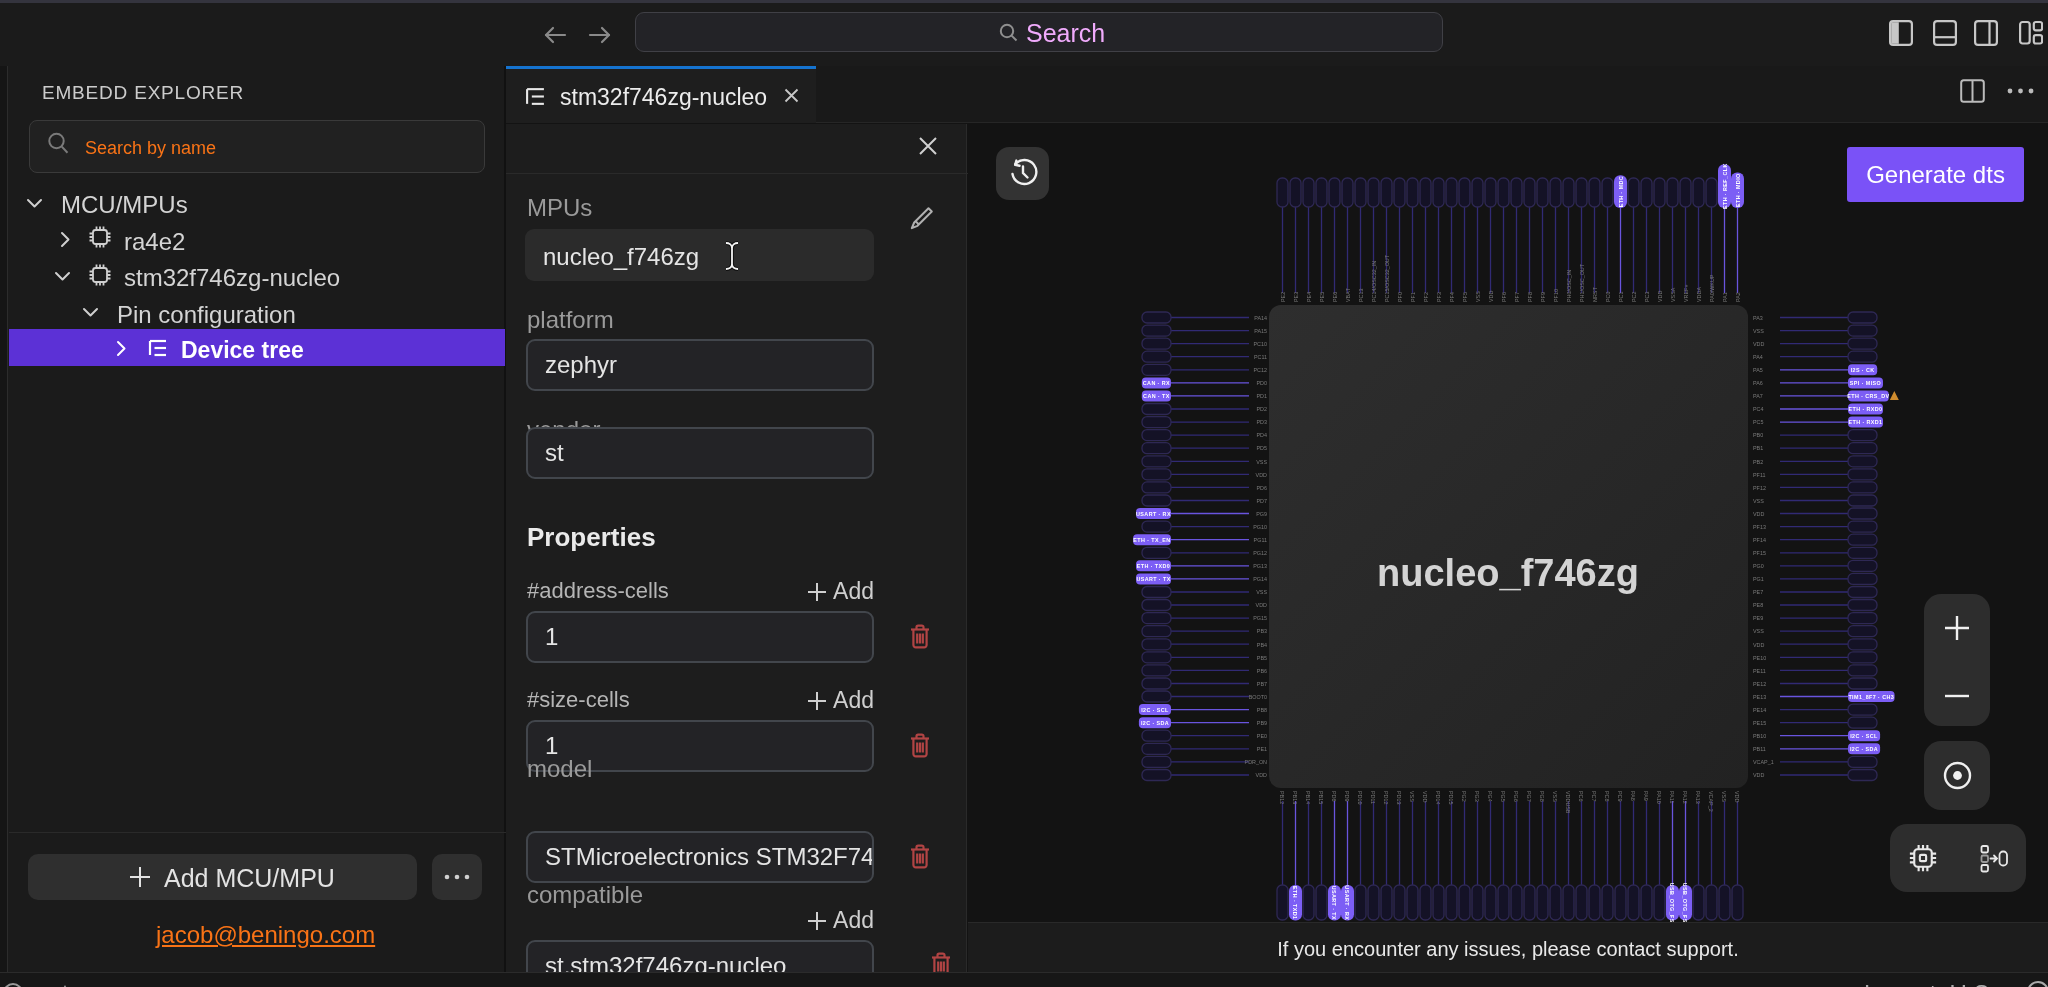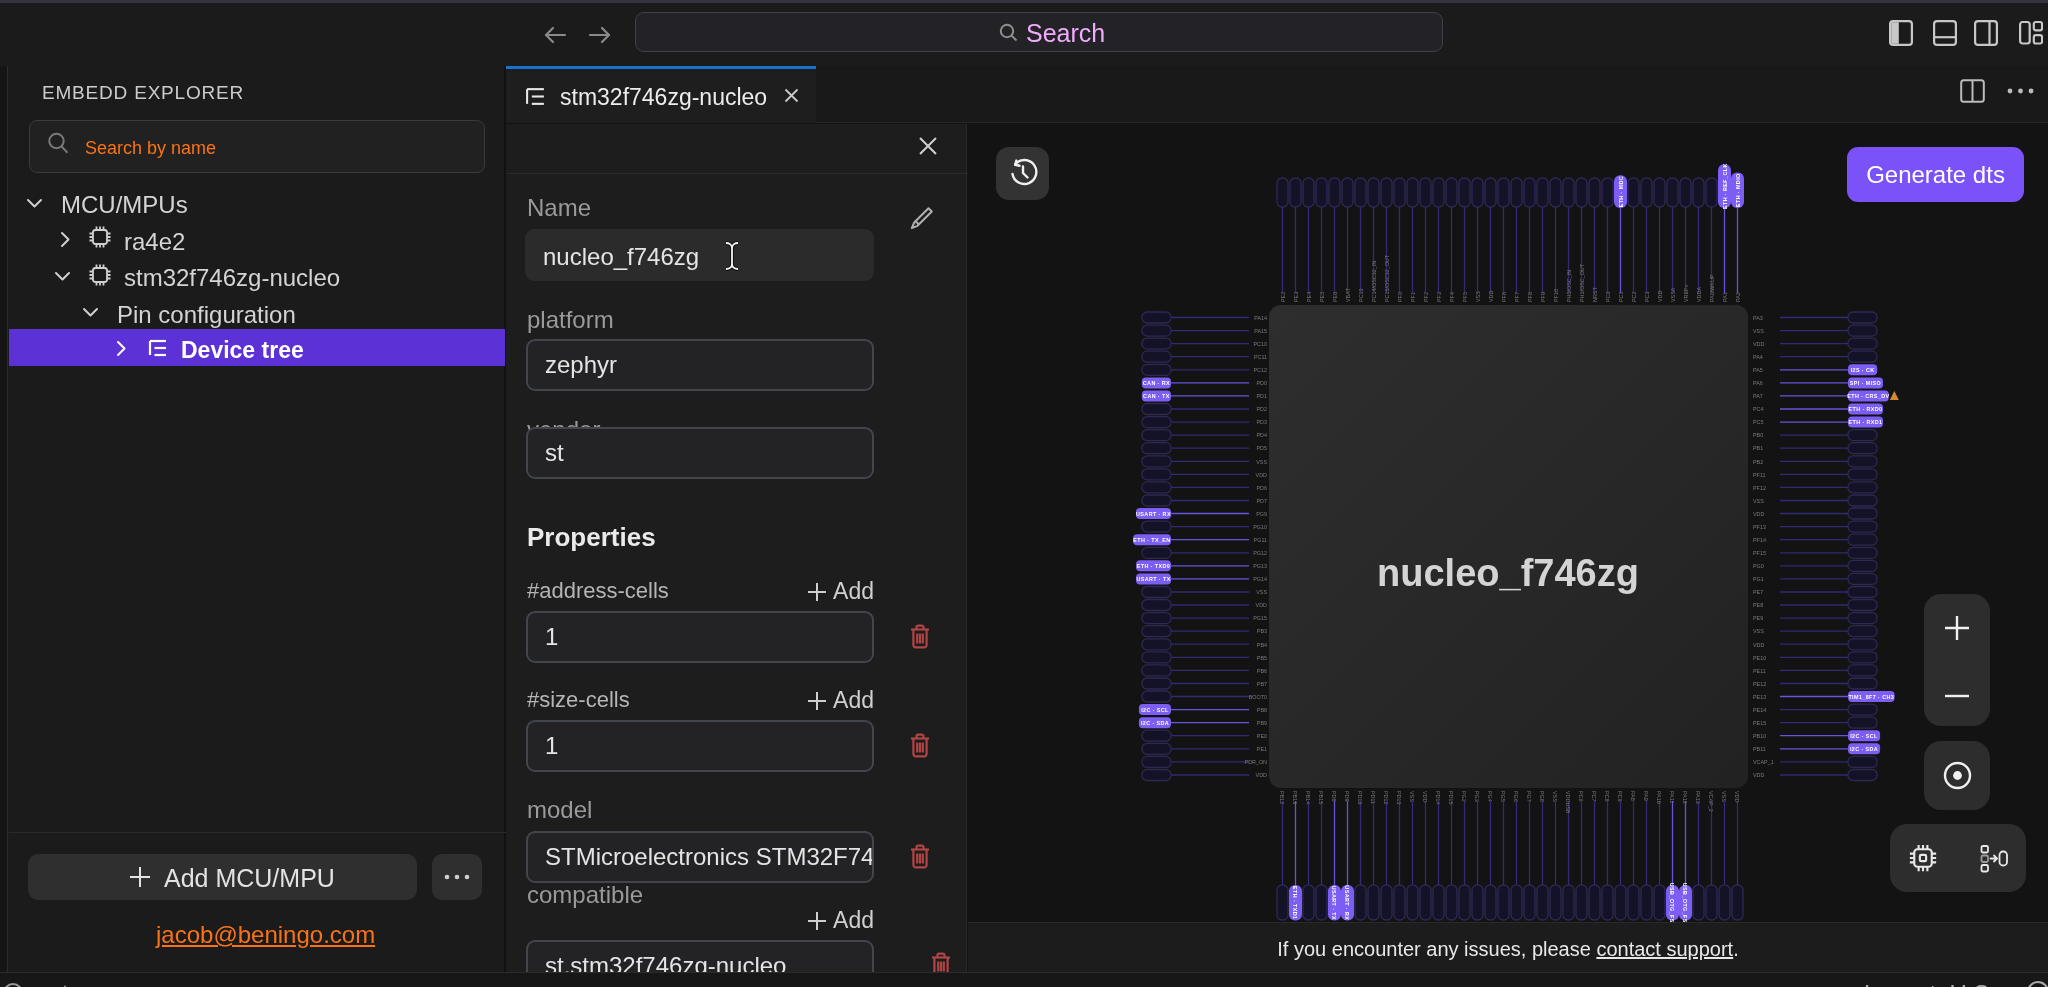--- a/index.html
+++ b/index.html
@@ -143,21 +143,21 @@
       <circle cx="4" cy="4" r="2.3"></circle>
       <circle cx="14" cy="4" r="2.3"></circle>
       <circle cx="24" cy="4" r="2.3"></circle>
     </g>
   </svg>
 <div class="abs" style="left:156px;top:921px;color:#f97316;font-size:24px;text-decoration:underline">jacob@beningo.com</div>
 <svg class="abs ic" style="left:918px;top:136px" width="20" height="20" viewBox="0 0 20 20">
     <path d="M2 2 L18 18 M18 2 L2 18" stroke="#d0d0d0" stroke-width="2"></path>
   </svg>
 <div class="abs" style="left:506px;top:173px;width:462px;height:1px;background:#2a2a2a"></div>
-<div class="abs lbl" style="left:527px;top:194px">Name</div>
+<div class="abs lbl" style="left:527px;top:194px">MPUs</div>
 <svg class="abs ic" style="left:908px;top:205px" width="27" height="28" viewBox="0 0 27 28">
     <g stroke="#b0b0b0" stroke-width="2" fill="none" stroke-linejoin="round">
       <path d="M20.5 3.2 L23.8 6.5 L9.5 20.8 L3.8 23.2 L6.2 17.5 Z"></path>
       <path d="M7.6 16.2 L10.9 19.5"></path>
     </g>
   </svg>
 <div class="abs" style="left:525px;top:229px;width:349px;height:52px;background:#2b2b2b;border-radius:9px"></div>
 <div class="abs" style="left:543px;top:243px;color:#e5e5e5;font-size:24px">nucleo_f746zg</div>
 <svg class="abs ic" style="left:722px;top:240px" width="20" height="32" viewBox="0 0 20 32">
     <g stroke="#111" stroke-width="4" fill="none">
@@ -195,21 +195,21 @@
 <svg class="abs ic" style="left:910px;top:733px" width="20" height="25" viewBox="0 0 20 25">
     <g stroke="#b14444" stroke-width="2.2" fill="none">
       <path d="M1 5.5 H19"></path>
       <path d="M6.5 5 V3.2 a1.6 1.6 0 0 1 1.6-1.6 h3.8 a1.6 1.6 0 0 1 1.6 1.6 V5"></path>
       <path d="M3.4 5.5 V21 a2.4 2.4 0 0 0 2.4 2.4 h8.4 a2.4 2.4 0 0 0 2.4-2.4 V5.5"></path>
       <path d="M7.2 9.5 V19.5"></path>
       <path d="M10 9.5 V19.5"></path>
       <path d="M12.8 9.5 V19.5"></path>
     </g>
   </svg>
-<div class="abs lbl" style="left:527px;top:796px">model</div>
+<div class="abs lbl" style="left:527px;top:755px">model</div>
 <div class="inp" style="top:831px">STMicroelectronics STM32F74</div>
 <svg class="abs ic" style="left:910px;top:844px" width="20" height="25" viewBox="0 0 20 25">
     <g stroke="#b14444" stroke-width="2.2" fill="none">
       <path d="M1 5.5 H19"></path>
       <path d="M6.5 5 V3.2 a1.6 1.6 0 0 1 1.6-1.6 h3.8 a1.6 1.6 0 0 1 1.6 1.6 V5"></path>
       <path d="M3.4 5.5 V21 a2.4 2.4 0 0 0 2.4 2.4 h8.4 a2.4 2.4 0 0 0 2.4-2.4 V5.5"></path>
       <path d="M7.2 9.5 V19.5"></path>
       <path d="M10 9.5 V19.5"></path>
       <path d="M12.8 9.5 V19.5"></path>
     </g>
@@ -697,21 +697,21 @@
 <rect x="1848" y="769.5" width="29" height="11" rx="5" fill="#141226" stroke="#2e2854" stroke-width="1.3"></rect>
 </svg>
 <div class="abs" style="left:996px;top:147px;width:53px;height:53px;background:#333333;border-radius:13px"></div>
 <svg class="abs ic" style="left:1008px;top:158px" width="30" height="30" viewBox="0 0 30 30">
     <g stroke="#f0f0f0" stroke-width="2.4" fill="none" stroke-linecap="round">
       <path d="M7.2 6.2 A12 12 0 1 1 4.5 16"></path>
       <path d="M8.4 2.6 L7.2 6.9 L11.5 7.7" stroke-linejoin="round"></path>
       <path d="M15 8.5 V15 L19.5 19.5"></path>
     </g>
   </svg>
-<div class="abs" style="left:1847px;top:147px;width:177px;height:55px;background:#7a52f7;border-radius:11px;color:#ffffff;font-size:24px;text-align:center;line-height:55px">Generate dts</div>
+<div class="abs" style="left:1847px;top:147px;width:177px;height:55px;background:#7a52f7;border-radius:3px;color:#ffffff;font-size:24px;text-align:center;line-height:55px">Generate dts</div>
 <div class="abs" style="left:1924px;top:594px;width:66px;height:132px;background:#2d2d2d;border-radius:17px"></div>
 <svg class="abs ic" style="left:1942px;top:613px" width="30" height="30" viewBox="0 0 30 30">
     <path d="M15 3 V27 M3 15 H27" stroke="#f0f0f0" stroke-width="2.4"></path>
   </svg>
 <svg class="abs ic" style="left:1942px;top:681px" width="30" height="30" viewBox="0 0 30 30">
     <path d="M3 15 H27" stroke="#f0f0f0" stroke-width="2.4"></path>
   </svg>
 <div class="abs" style="left:1924px;top:741px;width:66px;height:69px;background:#2d2d2d;border-radius:17px"></div>
 <svg class="abs ic" style="left:1943px;top:761px" width="29" height="29" viewBox="0 0 29 29">
     <circle cx="14.5" cy="14.5" r="12.5" stroke="#f0f0f0" stroke-width="2.4" fill="none"></circle>
@@ -728,21 +728,21 @@
 <svg class="abs ic" style="left:1978px;top:843px" width="30" height="30" viewBox="0 0 30 30">
     <g stroke="#e8e8e8" stroke-width="1.8" fill="none">
       <rect x="3.5" y="3" width="6.5" height="6.5" rx="1.5"></rect>
       <rect x="3.5" y="12.5" width="6.5" height="6.5" rx="1.5" stroke="#9a9a9a"></rect>
       <rect x="3.5" y="22" width="6.5" height="6.5" rx="1.5"></rect>
       <rect x="21.5" y="8.5" width="7.5" height="14" rx="3.5"></rect>
       <path d="M12.5 15.5 H18.5 M16 12.5 L19 15.5 L16 18.5" stroke-linecap="round"></path>
     </g>
   </svg>
 <div class="abs" style="left:968px;top:922px;width:1080px;height:50px;background:#1c1c1c;border-top:1px solid #292929"></div>
-<div class="abs" style="left:968px;top:938px;width:1080px;text-align:center;color:#e8e8e8;font-size:20px">If you encounter any issues, please <span style="text-decoration:underline">contact support</span>.</div>
+<div class="abs" style="left:968px;top:938px;width:1080px;text-align:center;color:#e8e8e8;font-size:20px">If you encounter any issues, please <span style="">contact support</span>.</div>
 <div class="abs" style="left:0;top:972px;width:2048px;height:15px;background:#171717;border-top:1px solid #2b2b2b;overflow:hidden">
     <svg class="ic" style="position:absolute;left:2px;top:7px" width="200" height="24" viewBox="0 0 200 24">
       <g stroke="#9a9a9a" stroke-width="2" fill="none">
         <circle cx="11" cy="13" r="9"></circle>
         <path d="M4.5 6.5 L17.5 19.5"></path>
       </g>
       <text x="32" y="20" font-size="19" fill="#9a9a9a" font-family="Liberation Sans">0</text>
       <path d="M56 20 L63 7 L70 20 Z" stroke="#9a9a9a" fill="none" stroke-width="2"></path>
       <text x="78" y="20" font-size="19" fill="#9a9a9a" font-family="Liberation Sans">0</text>
     </svg>

